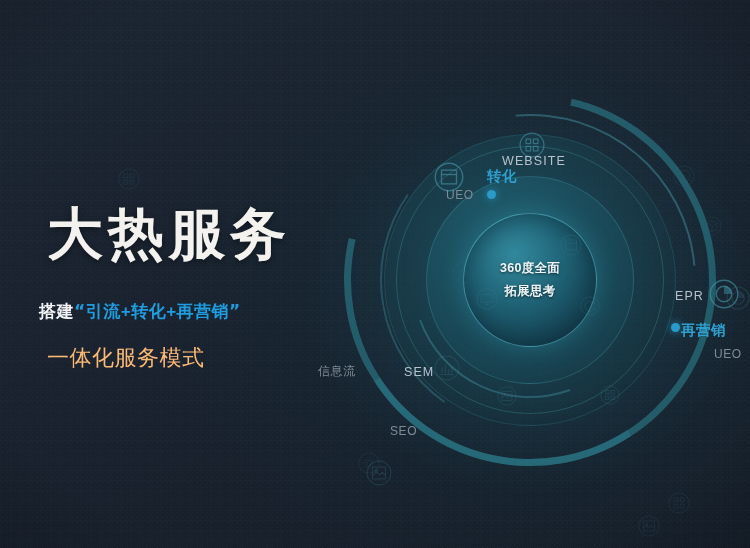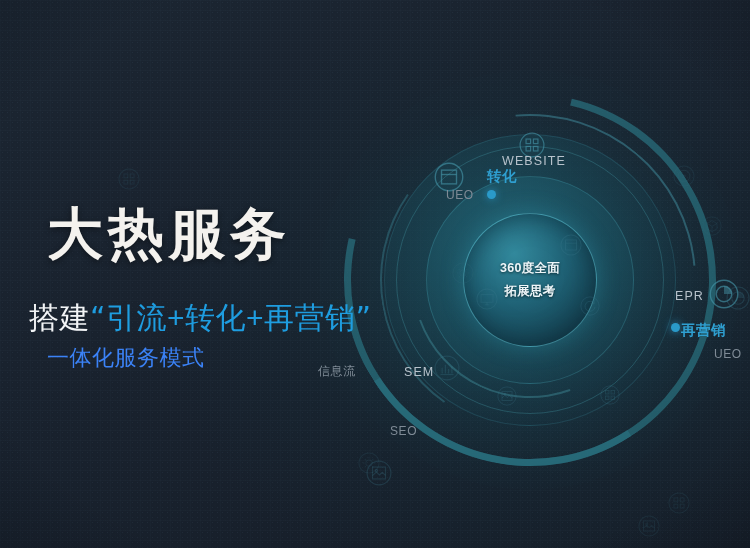--- a/index.html
+++ b/index.html
@@ -188,37 +188,37 @@
     color: #f4f2ee;
     font-family: "Liberation Serif", "DejaVu Serif", serif;
     font-size: 56px;
     font-weight: 700;
     letter-spacing: 5px;
     line-height: 1;
     text-shadow: 0 2px 6px rgba(0,0,0,0.45);
   }
   .sub1 {
     position: absolute;
-    left: 29px;
+    left: 39px;
     top: 303px;
-    font-size: 30px;
-    font-weight: 400;
+    font-size: 17px;
+    font-weight: 700;
     line-height: 1;
     color: #f2f4f6;
     white-space: nowrap;
     letter-spacing: 0.5px;
   }
   .sub1 .hl { color: #1e9de0; }
   .sub1 .qm { color: #1e9de0; font-family: "DejaVu Sans", sans-serif; }
   .sub2 {
     position: absolute;
     left: 47px;
     top: 347px;
     font-size: 22px;
-    color: #3b82f6;
+    color: #fdba74;
     line-height: 1;
     letter-spacing: 0.5px;
     white-space: nowrap;
   }
   .sub3 {
     position: absolute;
     left: 47px;
     top: 380px;
     font-size: 22px;
     color: #e8ecf0;

